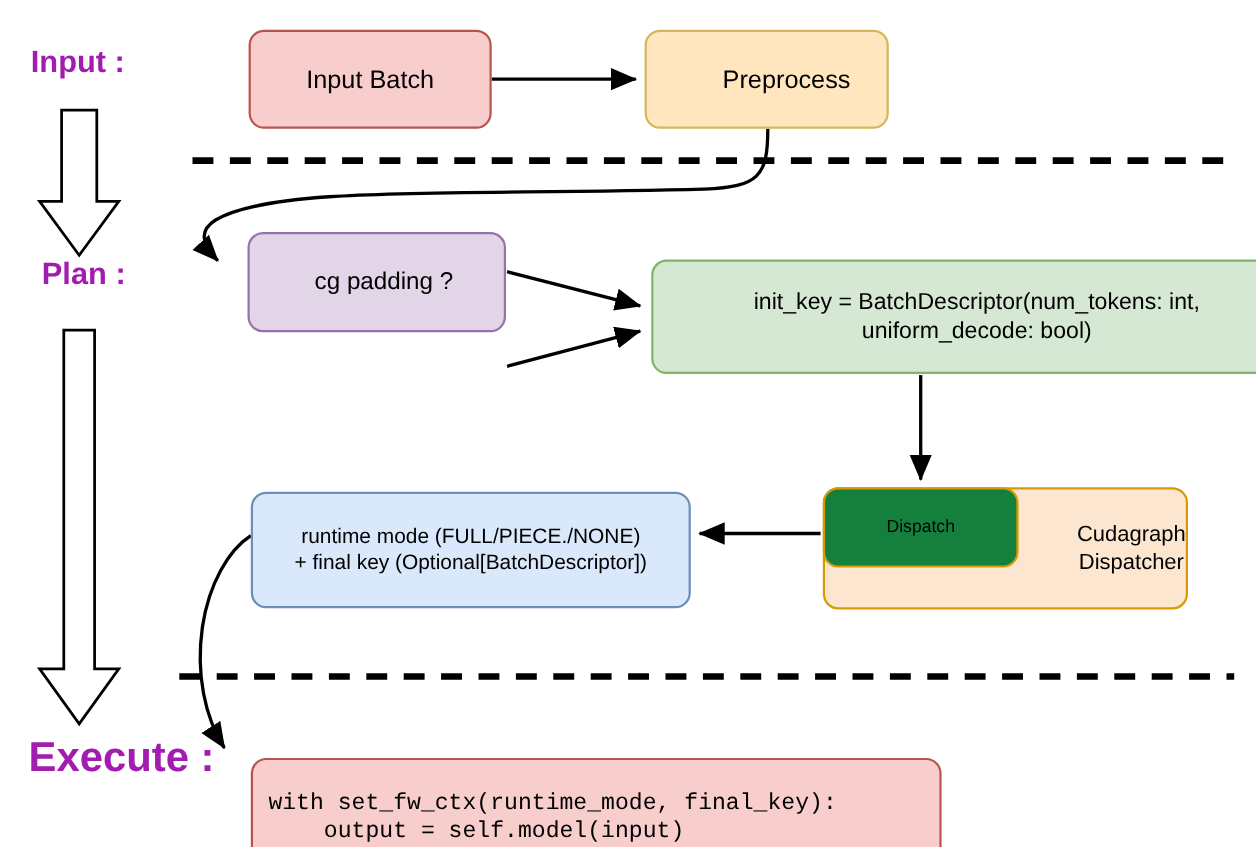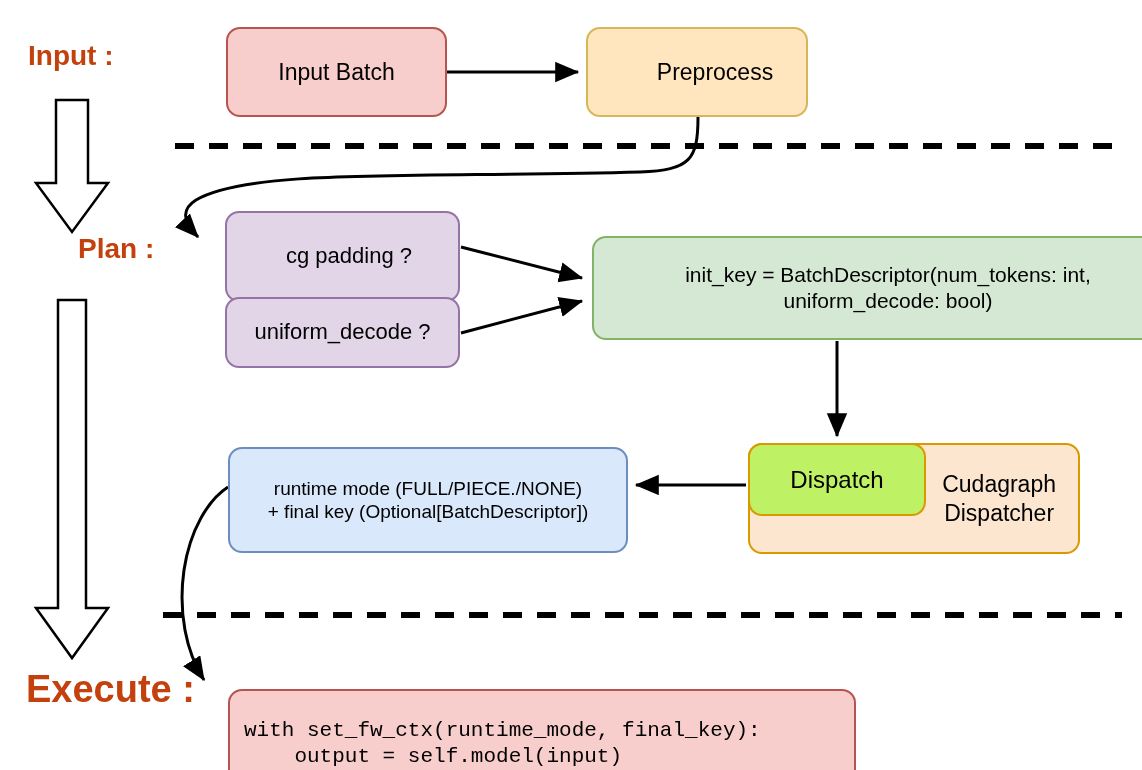--- a/index.html
+++ b/index.html
@@ -19,21 +19,21 @@
     text-align:center;
     border-radius:14px;
     border:2px solid #0ea5e9;
     color:#000;
     line-height:1.22;
     white-space:pre-line;
   }
   .stage-label{
     position:absolute;
     font-weight:bold;
-    color:#c2410c;
+    color:#a21caf;
     font-family:"Liberation Sans", sans-serif;
     white-space:nowrap;
   }
   .code{
     font-family:"Liberation Mono", monospace;
     text-align:left;
     justify-content:flex-start;
     white-space:pre;
     margin-top:44px;
   }
@@ -71,48 +71,46 @@
     <line x1="163" y1="615" x2="1122" y2="615" stroke="#000" stroke-width="6" stroke-dasharray="19,15"></line>
 
     <path d="M 228,487 C 208,500 190,530 184,570 C 178,612 186,652 204,680" fill="none" stroke="#000" stroke-width="3" marker-end="url(#ah)"></path>
 
     <polygon points="56,100 88,100 88,183 108,183 72,232 36,183 56,183" fill="#ffffff" stroke="#000" stroke-width="2.5"></polygon>
 
     <polygon points="58,300 86,300 86,608 108,608 72,658 36,608 58,608" fill="#ffffff" stroke="#000" stroke-width="2.5"></polygon>
   </svg>
 
   <div class="stage-label" style="left:28px;top:40px;font-size:28px;">Input :</div>
-  <div class="stage-label" style="left:38px;top:233px;font-size:28px;margin-left:40px;">Plan :</div>
+  <div class="stage-label" style="left:38px;top:233px;font-size:28px;">Plan :</div>
   <div class="stage-label" style="left:26px;top:668px;font-size:38px;">Execute :</div>
 
   <div class="node" style="left:226px;top:27px;width:221px;height:90px;
               background:#f8cecc;border-color:#b85450;font-size:23px;">Input Batch</div>
 
   <div class="node" style="left:586px;top:27px;width:222px;height:90px;
               background:#ffe6bf;border-color:#d6b656;font-size:23px;padding-left:36px;">Preprocess</div>
 
   <div class="node" style="left:225px;top:211px;width:235px;height:91px;
               background:#e1d5e7;border-color:#9673a6;font-size:22px;padding-left:13px;">cg padding ?</div>
 
-  <div class="node" style="left:225px;top:297px;width:235px;height:71px;
-              background:#e1d5e7;border-color:#9673a6;font-size:22px;">uniform_decode ?</div>
 
   <div class="node" style="left:592px;top:236px;width:592px;height:104px;
               background:#d5e8d4;border-color:#82b366;font-size:21px;padding:16px 10px;">init_key = BatchDescriptor(num_tokens: int,
 uniform_decode: bool)</div>
 
   <div class="node" style="left:748px;top:443px;width:332px;height:111px;
-              background:#fce6cf;border-color:#d79b00;font-size:23px;
-              justify-content:flex-end;padding-right:22px;align-items:center;">
+              background:#fce6cf;border-color:#d79b00;font-size:20px;
+              justify-content:flex-end;align-items:center;">
     <span style="display:block;white-space:pre-line;">Cudagraph
 Dispatcher</span>
   </div>
 
   <div class="node" style="left:748px;top:443px;width:178px;height:73px;
-              background:#bef264;border-color:#d79b00;font-size:24px;">Dispatch</div>
+              background:#15803d;border-color:#d79b00;font-size:16px;">Dispatch</div>
 
   <div class="node" style="left:228px;top:447px;width:400px;height:106px;
               background:#dae8fc;border-color:#6c8ebf;font-size:19px;padding:15px 8px;">runtime mode (FULL/PIECE./NONE)
 + final key (Optional[BatchDescriptor])</div>
 
   <div class="node code" style="left:228px;top:645px;width:628px;height:110px;
               background:#f8cecc;border-color:#b85450;font-size:21px;padding-left:14px;">with set_fw_ctx(runtime_mode, final_key):
     output = self.model(input)</div>
 
 </div>

